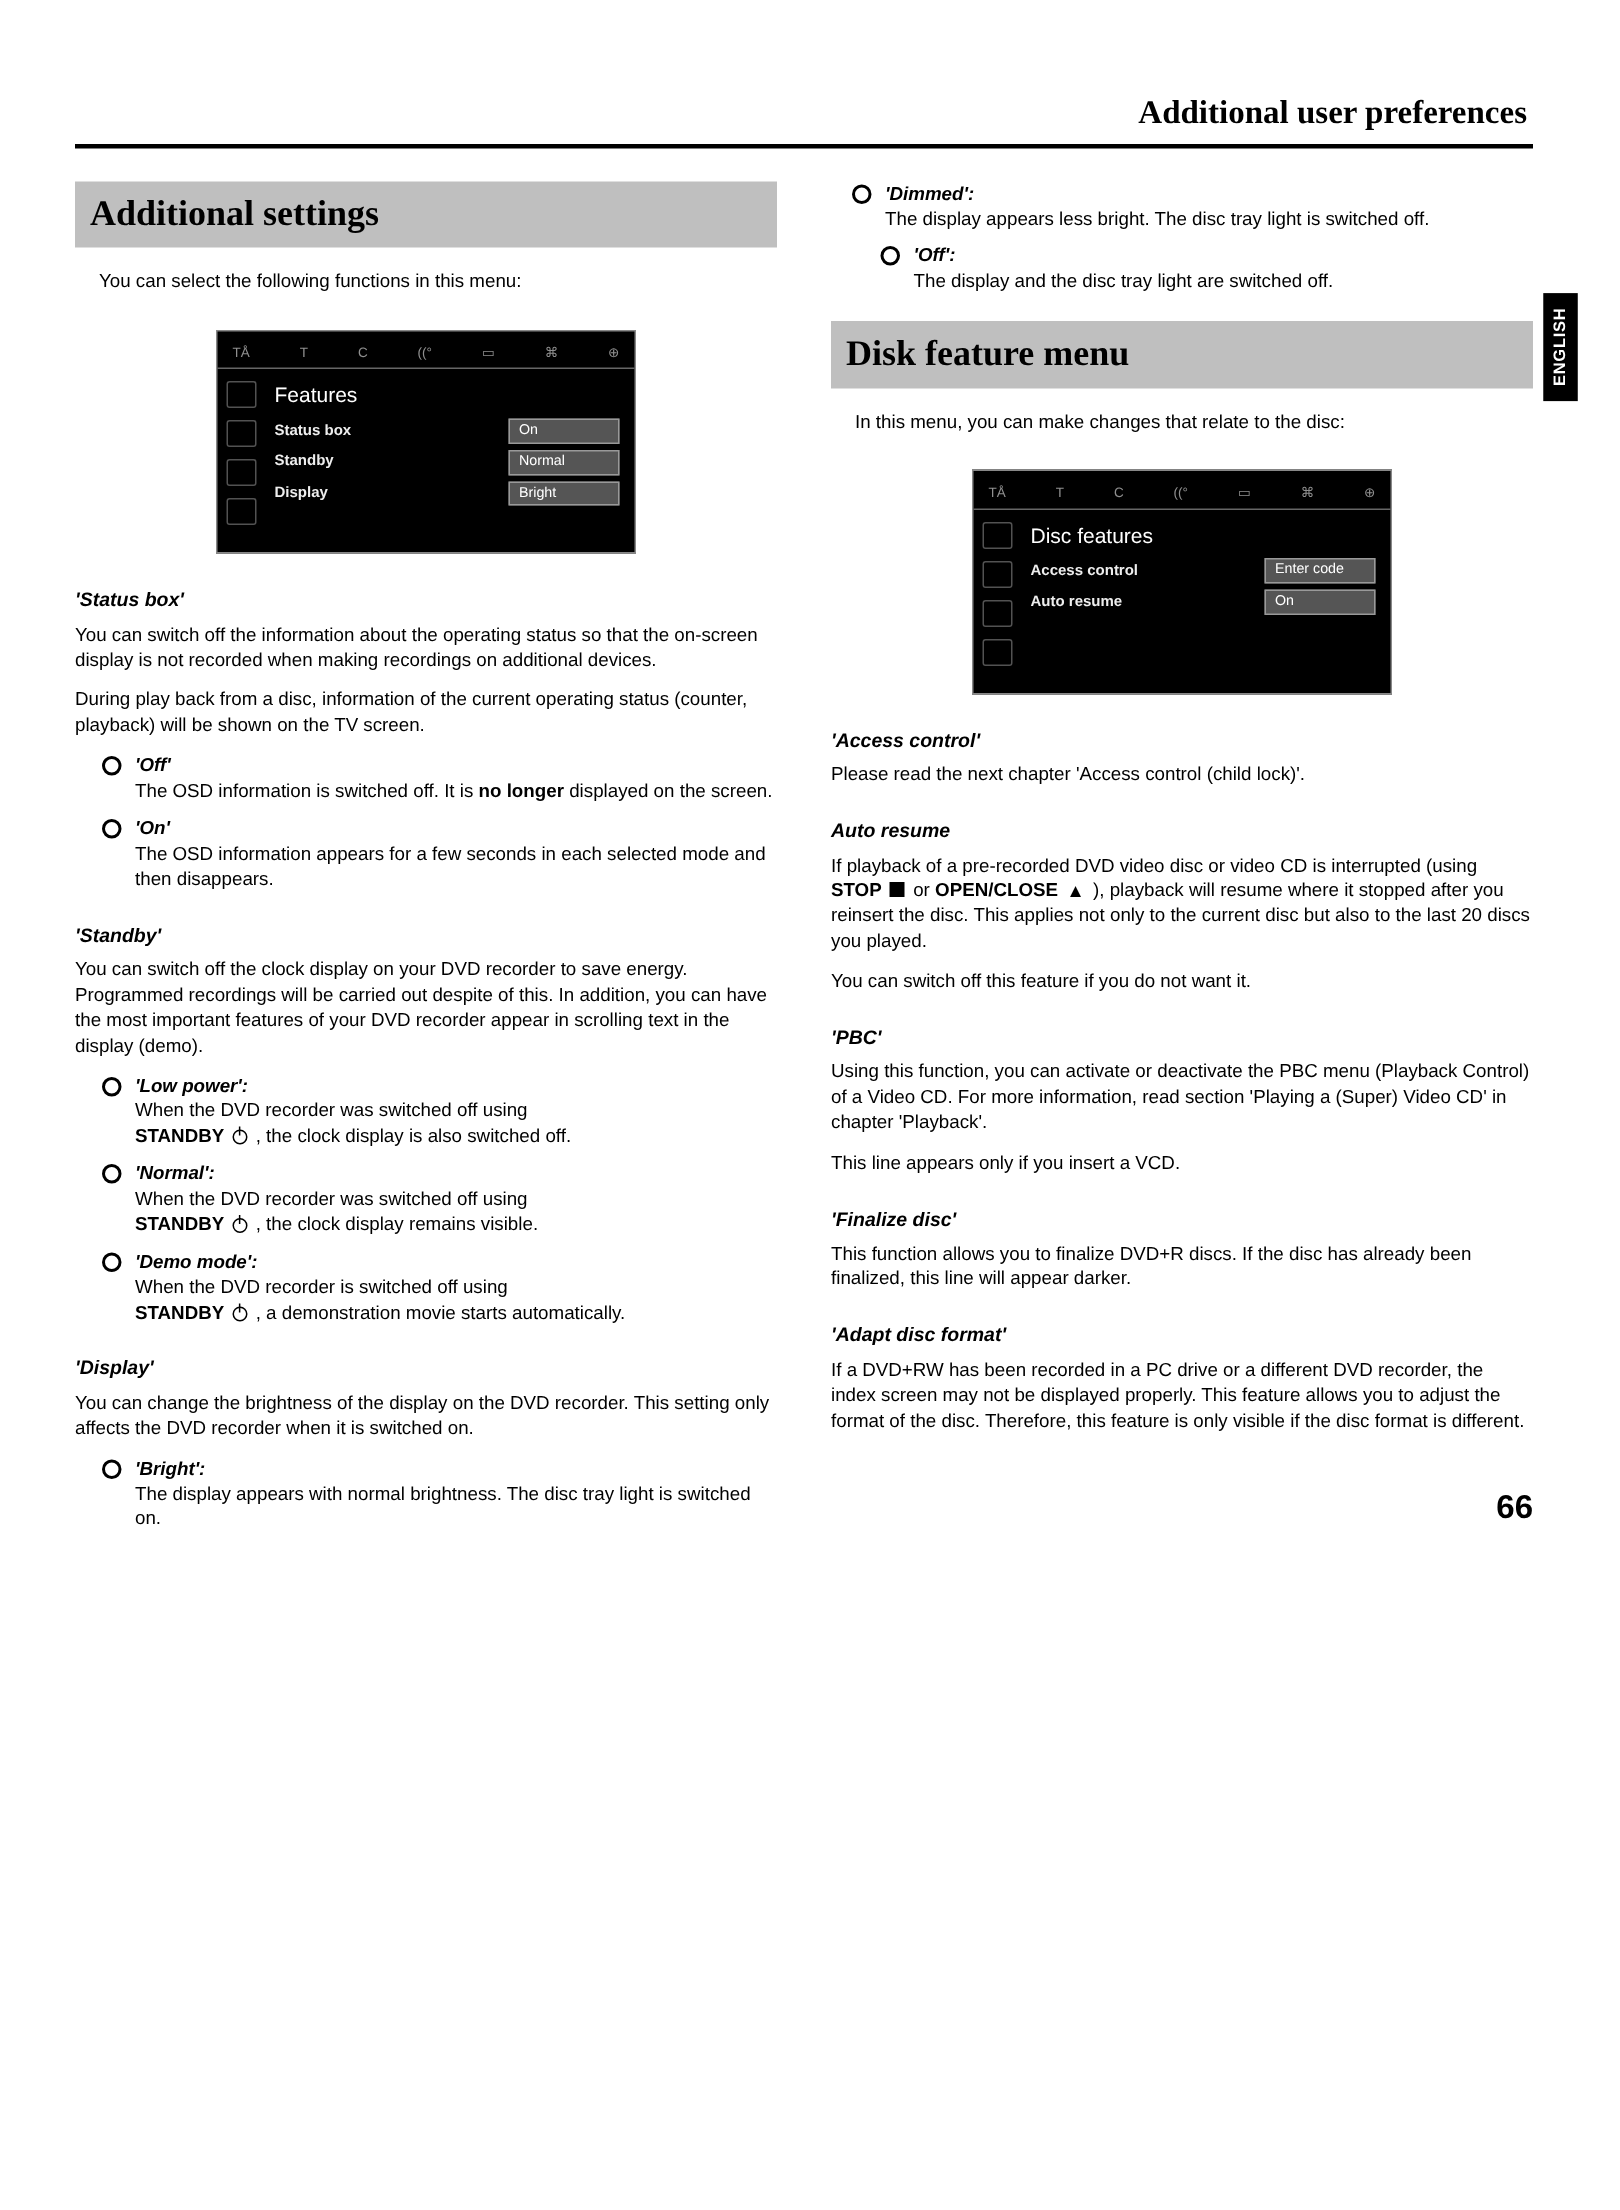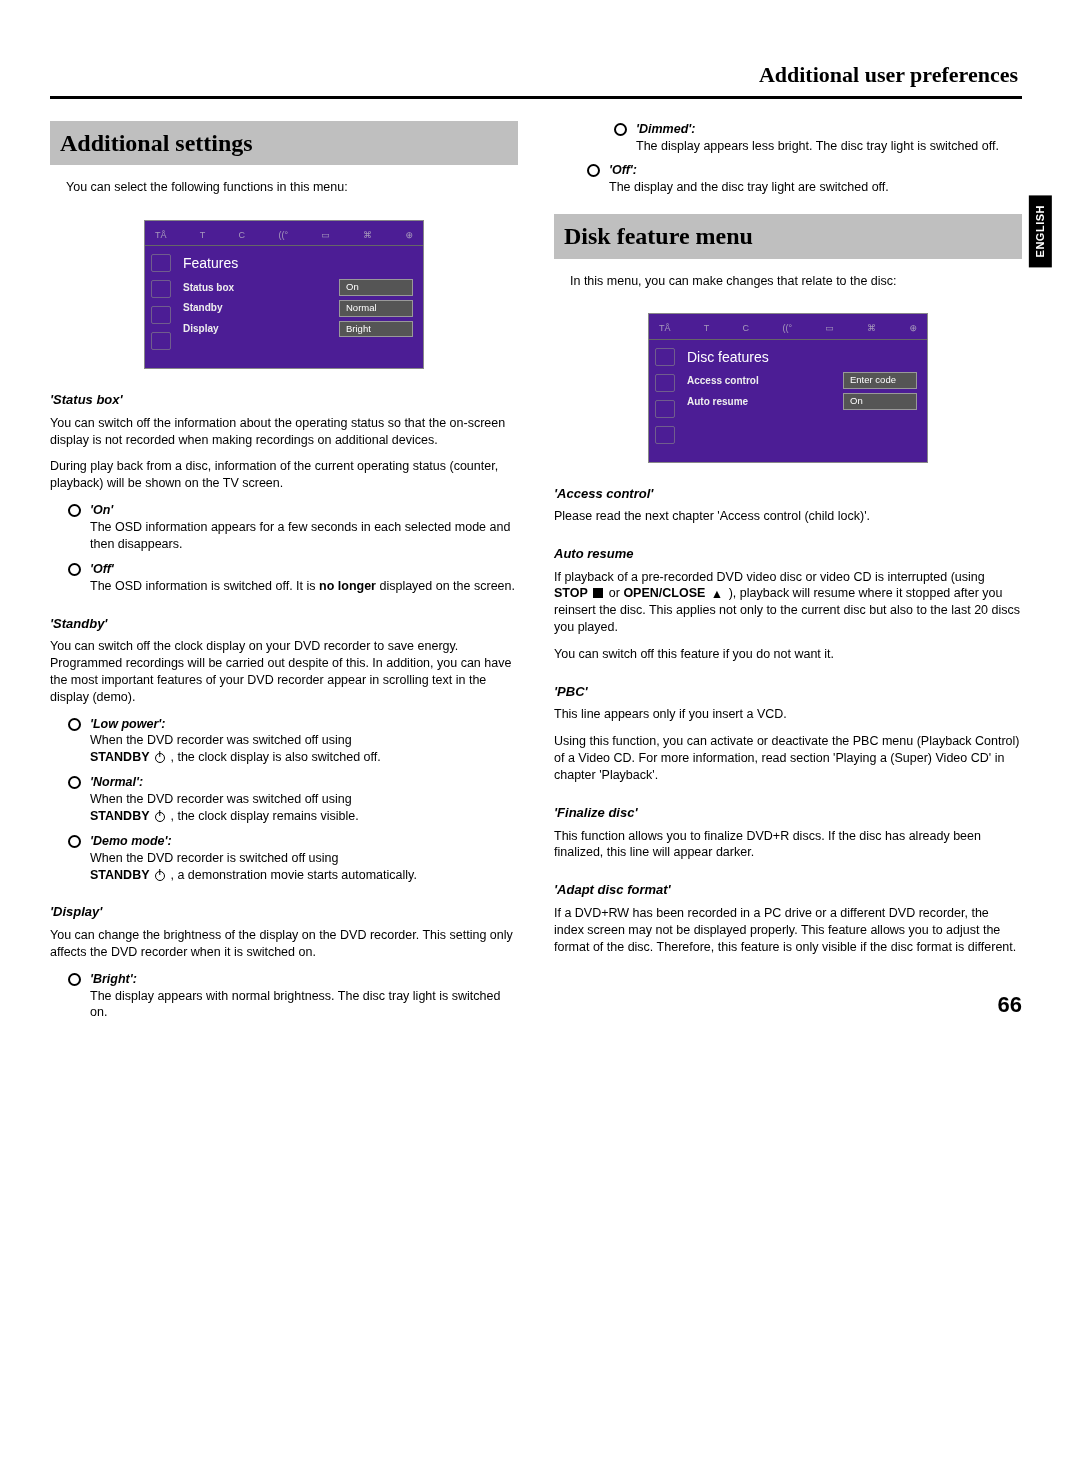--- a/index.html
+++ b/index.html
@@ -82,21 +82,21 @@
     position: absolute;
     right: 58px;
     bottom: 40px;
     font-weight: bold;
     font-size: 22px;
   }
 
   
   .osd {
     width: 280px;
-    background: #4c1d95;
+    background: #000000;
     color: #eee;
     font-size: 10px;
     border: 1px solid #888;
     margin: 0 auto 22px auto;
     padding: 6px 0 14px 0;
   }
   .osd-top {
     display: flex;
     justify-content: space-between;
     padding: 2px 10px 4px 10px;
@@ -192,28 +192,28 @@
             </div>
           </div>
         </div>
       </div>
 
       <div class="subhead">'Status box'</div>
       <p>You can switch off the information about the operating status so that the on-screen display is not recorded when making recordings on additional devices.</p>
       <p>During play back from a disc, information of the current operating status (counter, playback) will be shown on the TV screen.</p>
 
       <div class="bullet-item">
-        <span class="bullet-title"><em>'On'</em></span>
-        <span class="bullet-desc">The OSD information appears for a few seconds in each selected mode and then disappears.</span>
-      </div>
-      <div class="bullet-item">
         <span class="bullet-title"><em>'Off'</em></span>
         <span class="bullet-desc">
           <span>The OSD information is switched off. It is </span><span class="bold">no longer</span><span> displayed on the screen.</span>
         </span>
+      </div>
+      <div class="bullet-item">
+        <span class="bullet-title"><em>'On'</em></span>
+        <span class="bullet-desc">The OSD information appears for a few seconds in each selected mode and then disappears.</span>
       </div>
 
       <div class="subhead">'Standby'</div>
       <p>You can switch off the clock display on your DVD recorder to save energy. Programmed recordings will be carried out despite of this. In addition, you can have the most important features of your DVD recorder appear in scrolling text in the display (demo).</p>
 
       <div class="bullet-item">
         <span class="bullet-title"><em>'Low power':</em></span>
         <span class="bullet-desc">
           <span>When the DVD recorder was switched off using</span><br>
           <span class="bold">STANDBY</span> <span class="standby-glyph"></span><span> , the clock display is also switched off.</span>
@@ -237,21 +237,21 @@
       <div class="subhead">'Display'</div>
       <p>You can change the brightness of the display on the DVD recorder. This setting only affects the DVD recorder when it is switched on.</p>
       <div class="bullet-item">
         <span class="bullet-title"><em>'Bright':</em></span>
         <span class="bullet-desc">The display appears with normal brightness. The disc tray light is switched on.</span>
       </div>
     </div>
 
     <div class="col">
 
-      <div class="bullet-item" style="margin-left:82px">
+      <div class="bullet-item" style="margin-left:36px">
         <span class="bullet-title"><em>'Dimmed':</em></span>
         <span class="bullet-desc">The display appears less bright. The disc tray light is switched off.</span>
       </div>
       <div class="bullet-item" style="margin-left:55px">
         <span class="bullet-title"><em>'Off':</em></span>
         <span class="bullet-desc">The display and the disc tray light are switched off.</span>
       </div>
 
       <h2 class="section" style="margin-top:18px">Disk feature menu</h2>
       <p class="intro">In this menu, you can make changes that relate to the disc:</p>
@@ -296,22 +296,22 @@
         <span class="bold">STOP</span>
         <span class="stop-glyph"></span>
         <span> or </span>
         <span class="bold"> OPEN/CLOSE</span>
         <span class="eject-glyph">▲</span>
         <span> ), playback will resume where it stopped after you reinsert the disc. This applies not only to the current disc but also to the last 20 discs you played.</span>
       </p>
       <p>You can switch off this feature if you do not want it.</p>
 
       <div class="subhead">'PBC'</div>
+      <p>Using this function, you can activate or deactivate the PBC menu (Playback Control) of a Video CD. For more information, read section 'Playing a (Super) Video CD' in chapter 'Playback'.</p>
       <p>This line appears only if you insert a VCD.</p>
-      <p>Using this function, you can activate or deactivate the PBC menu (Playback Control) of a Video CD. For more information, read section 'Playing a (Super) Video CD' in chapter 'Playback'.</p>
 
       <div class="subhead">'Finalize disc'</div>
       <p>This function allows you to finalize DVD+R discs. If the disc has already been finalized, this line will appear darker.</p>
 
       <div class="subhead">'Adapt disc format'</div>
       <p>If a DVD+RW has been recorded in a PC drive or a different DVD recorder, the index screen may not be displayed properly. This feature allows you to adjust the format of the disc. Therefore, this feature is only visible if the disc format is different.</p>
     </div>
   </div>
 
   <div class="page-num">66</div>

